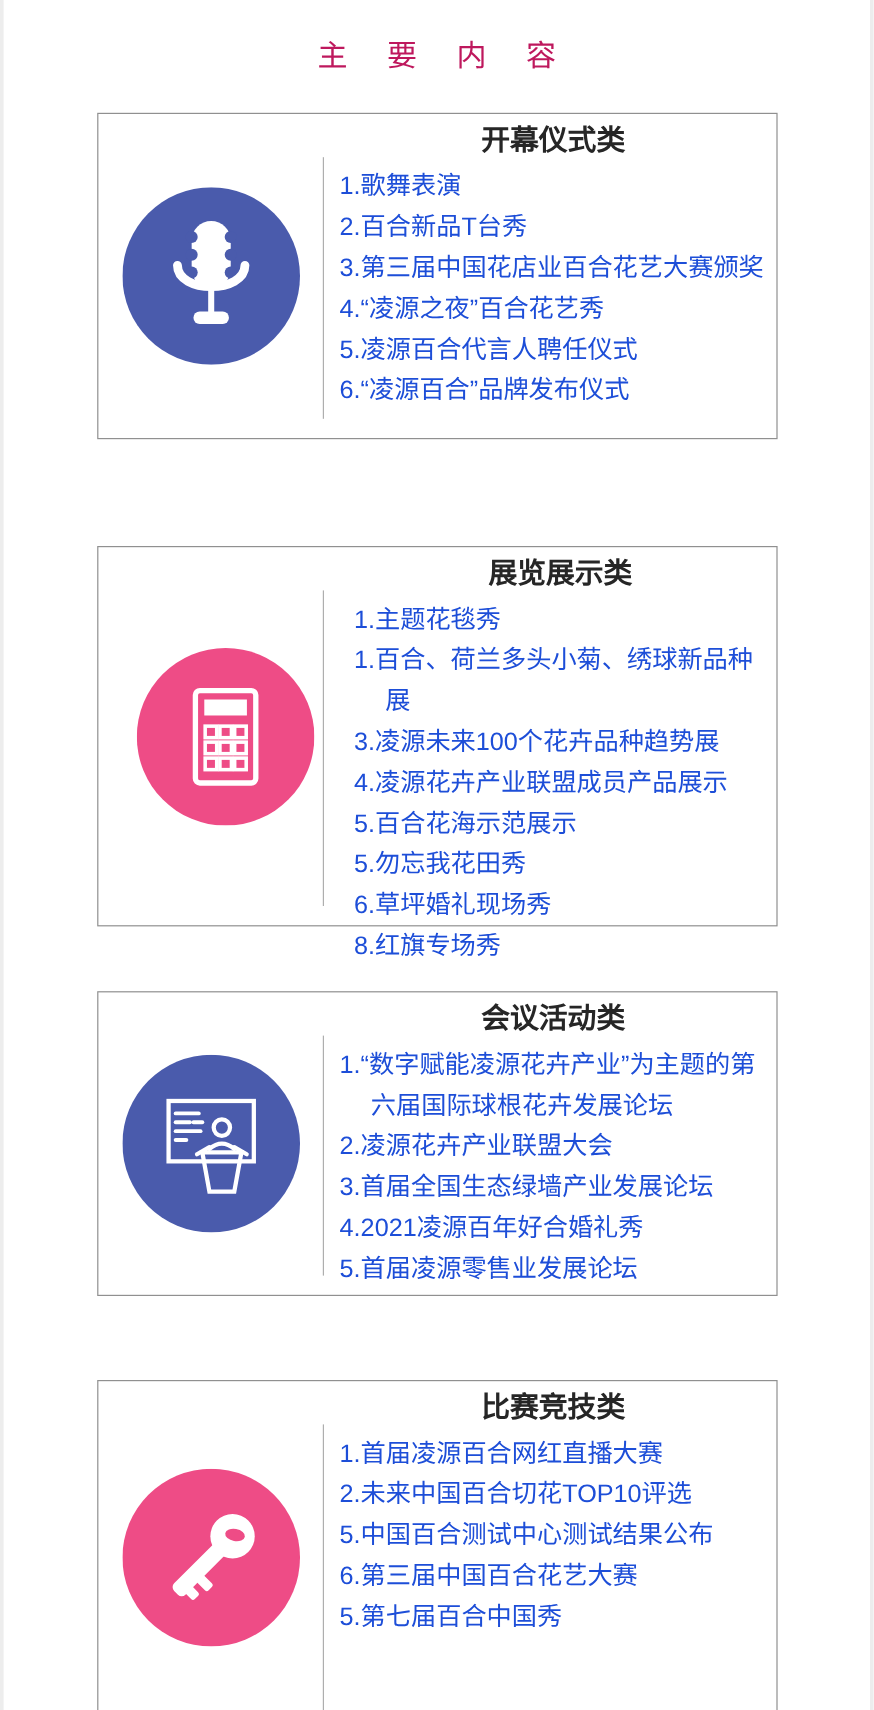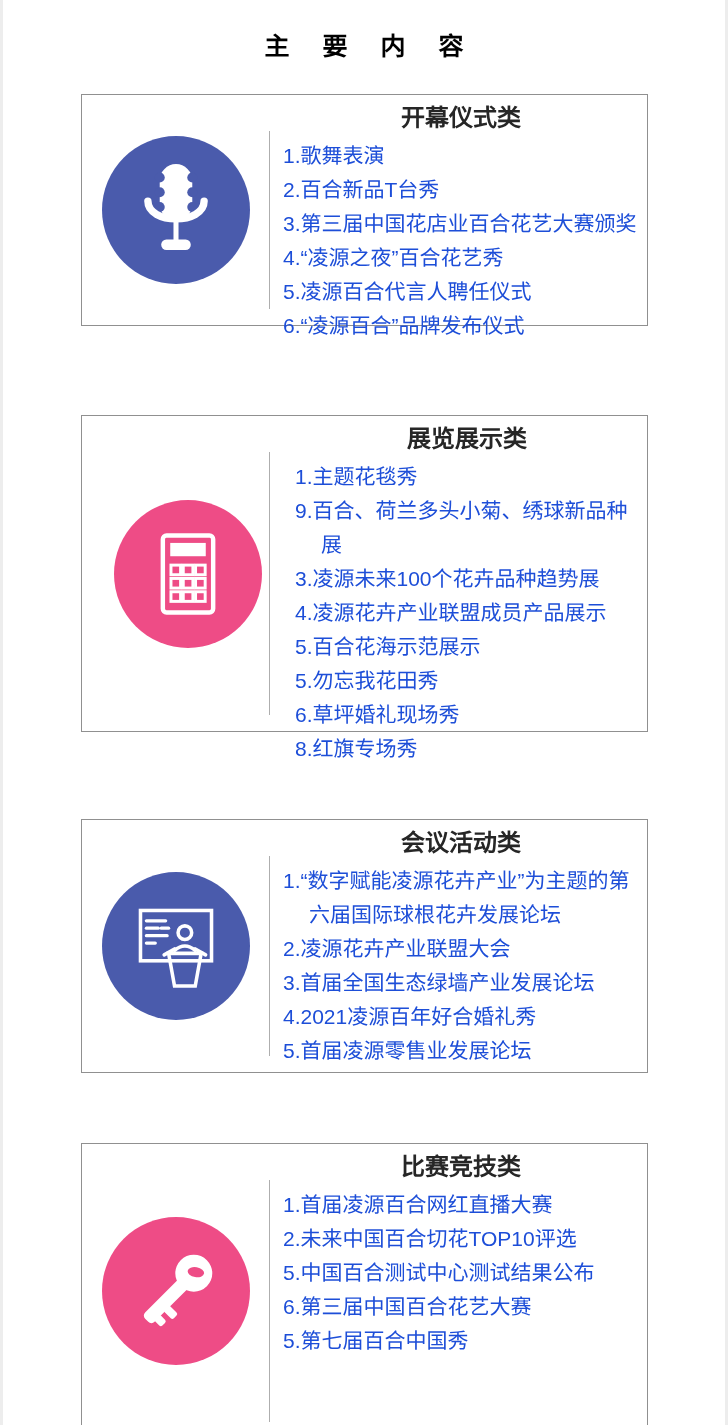--- a/index.html
+++ b/index.html
@@ -4,31 +4,31 @@
 <style>
   * { margin:0; padding:0; box-sizing:border-box; }
   html,body { background:#ffffff; }
   body {
     width:728px; height:1425px; position:relative; overflow:hidden;
     font-family:"Liberation Sans","DejaVu Sans",sans-serif;
     border-left:3px solid #ededed; border-right:3px solid #ededed;
   }
   .page-title {
     margin-top:26px; text-align:center;
-    font-size:25px; font-weight:700; letter-spacing:13px;
-    color:#000000; text-indent:13px;
+    font-size:25px; font-weight:400; letter-spacing:13px;
+    color:#be185d; text-indent:13px;
   }
   .section-box {
     width:567px; margin-left:78px; position:relative;
     border:1px solid #909090; background:#fff;
     display:flex; flex-direction:row;
   }
-  .box-1 { margin-top:32px;  height:232px; }
+  .box-1 { margin-top:32px;  height:272px; }
   .box-2 { margin-top:89px;  height:317px;padding-left:12px; }
-  .box-3 { margin-top:87px;  height:254px; }
+  .box-3 { margin-top:54px;  height:254px; }
   .box-4 { margin-top:70px;  height:296px; }
   .icon-col {
     width:187px; flex:0 0 187px;
     display:flex; align-items:center; justify-content:center;
   }
   .v-divider {
     position:absolute; left:187px; top:36px; bottom:16px;
     width:1px; background:#aeaeae;
   }
   .content-col { flex:1; padding:6px 8px 0 14px; min-width:0; }
@@ -97,21 +97,21 @@
         <rect x="38.5" y="62" width="6.5" height="6.5"></rect>
           <rect x="46.8" y="62" width="6.5" height="6.5"></rect>
           <rect x="55.1" y="62" width="6.5" height="6.5"></rect>
       </g>
     </svg>
   </div>
   <div class="content-col">
     <div class="section-title">展览展示类</div>
     <ul class="items">
       <li class="item">1.主题花毯秀</li>
-      <li class="item">9.百合、荷兰多头小菊、绣球新品种展</li>
+      <li class="item">1.百合、荷兰多头小菊、绣球新品种展</li>
       <li class="item">3.凌源未来100个花卉品种趋势展</li>
       <li class="item">4.凌源花卉产业联盟成员产品展示</li>
       <li class="item">5.百合花海示范展示</li>
       <li class="item">5.勿忘我花田秀</li>
       <li class="item">6.草坪婚礼现场秀</li>
       <li class="item">8.红旗专场秀</li>
     </ul>
   </div>
 </section>
 

